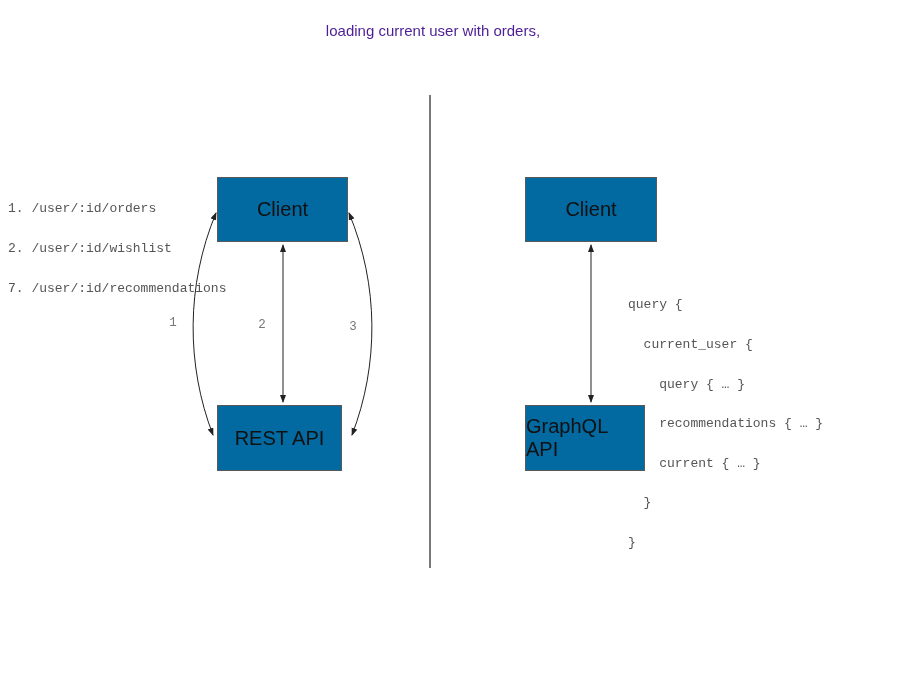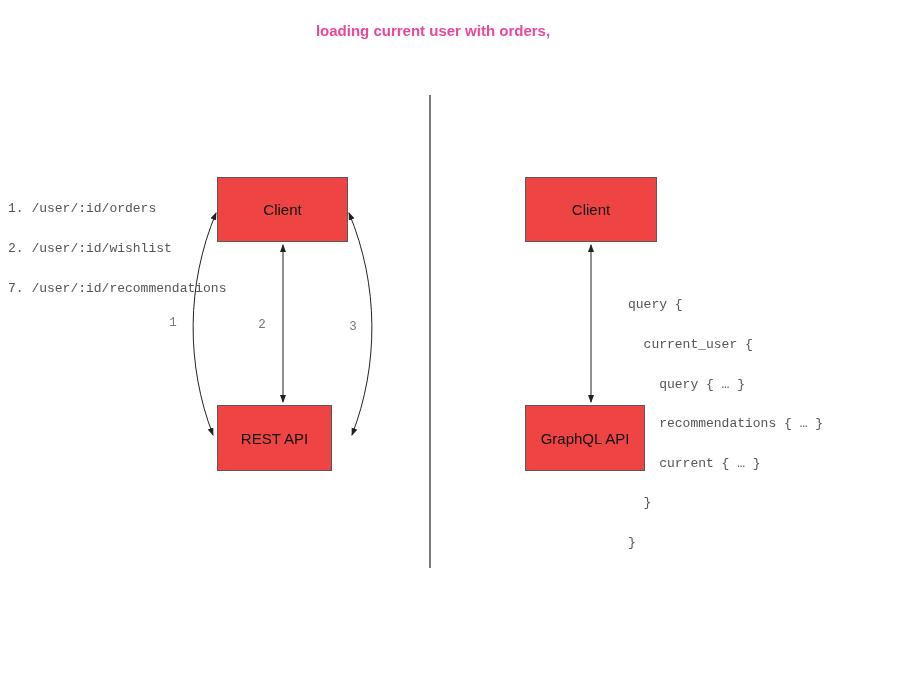--- a/index.html
+++ b/index.html
@@ -16,39 +16,38 @@
     font-family: "Liberation Sans", sans-serif;
   }
   .abs { position: absolute; }
 
   
   .title {
     left: 233px;
     top: 21px;
     width: 400px;
     text-align: center;
-    color: #ec4899;
+    color: #4c1d95;
     font-size: 15px;
     line-height: 19px;
-    font-weight: bold;
   }
 
   
   .node-box {
     box-sizing: border-box;
-    background: #ef4444;
+    background: #0369a1;
     border: 1.5px solid #595959;
     display: flex;
     align-items: center;
     justify-content: center;
     color: #111111;
-    font-size: 15px;
+    font-size: 20px;
   }
   #left-client-box  { left: 217px; top: 177px; width: 131px; height: 65px; }
-  #rest-api-box     { left: 217px; top: 405px; width: 115px; height: 66px; }
+  #rest-api-box     { left: 217px; top: 405px; width: 125px; height: 66px; }
   #right-client-box { left: 525px; top: 177px; width: 132px; height: 65px; }
   #graphql-api-box  { left: 525px; top: 405px; width: 120px; height: 66px; }
 
   
   .mono {
     font-family: "Liberation Mono", monospace;
     color: #555555;
     font-size: 13px;
     line-height: 13.2px;
     white-space: pre;

